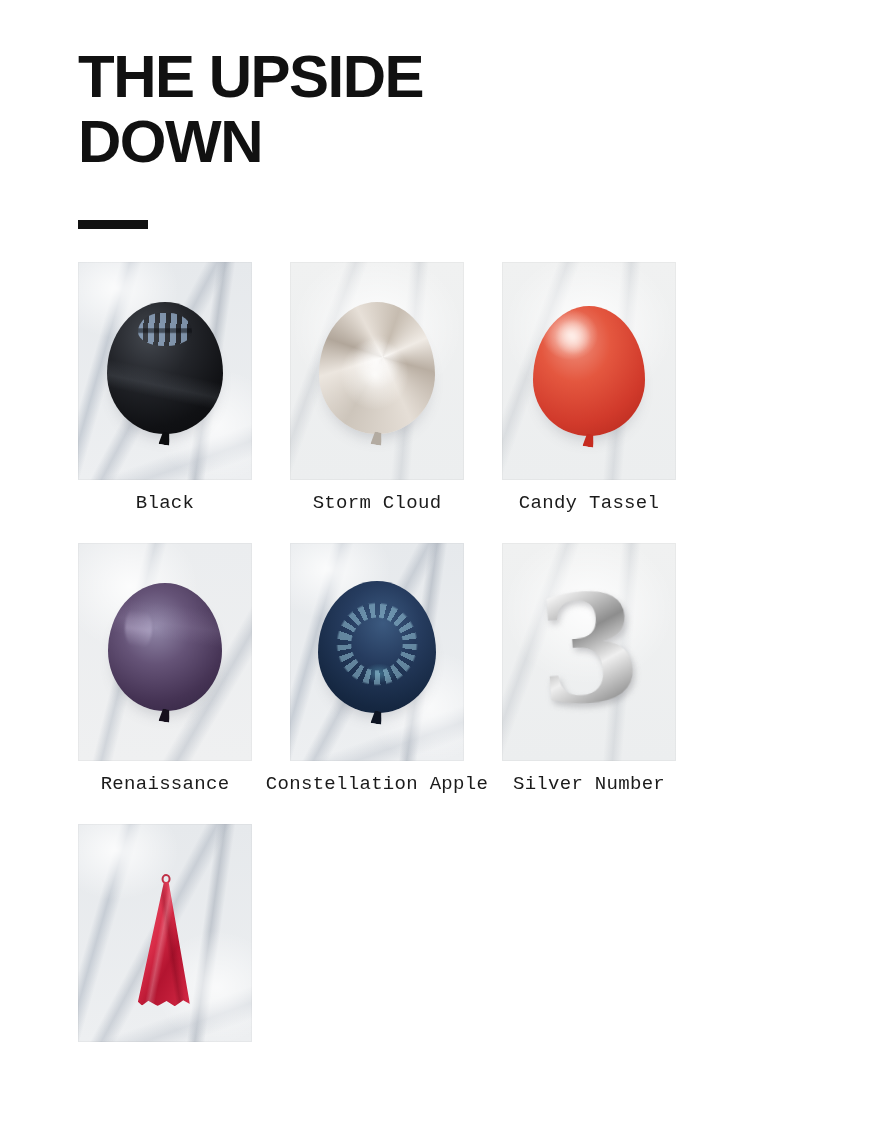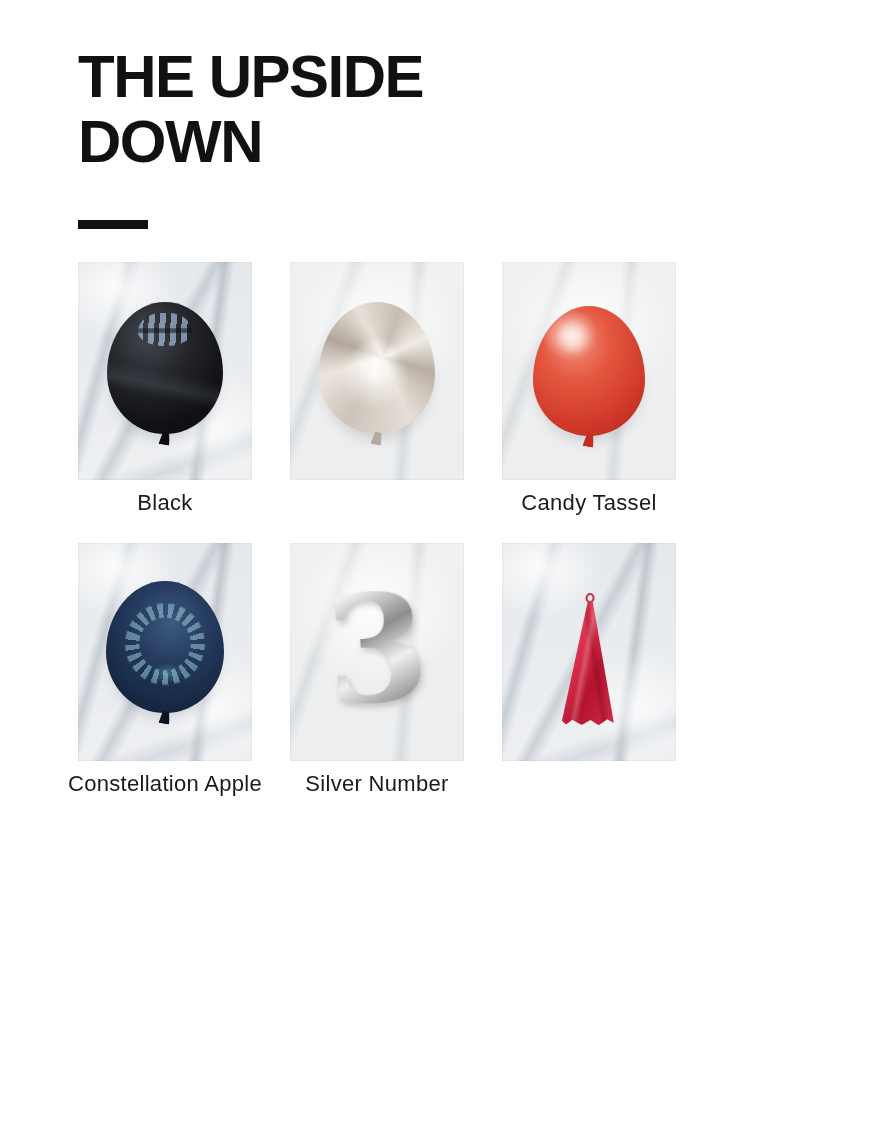--- a/index.html
+++ b/index.html
@@ -42,22 +42,22 @@
   figure.cell { margin: 0; width: 174px; }
   .photo {
     position: relative;
     width: 174px; height: 218px;
     overflow: hidden;
     box-shadow: inset 0 0 0 1px rgba(0,0,0,.03);
   }
   .caption {
     height: 45px;
     display: flex; align-items: center; justify-content: center;
-    font-family: Liberation Sans, sans-serif;
-    font-size: 22px;
+    font-family: Liberation Mono, monospace;
+    font-size: 19px;
     letter-spacing: .3px;
     color: #1b1b1b;
     white-space: nowrap;
     overflow: visible;
   }
 
   
   .marble {
     background-color: #e8eaed;
     background-image:
@@ -248,31 +248,40 @@
       </div>
       <figcaption class="caption">Black</figcaption>
     </figure>
 
     <figure class="cell">
       <div class="photo marble--light marble">
         <div class="balloon b-storm">
           <span class="gloss"></span>
         </div>
       </div>
+      <figcaption class="caption">Storm Cloud</figcaption>
     </figure>
 
     <figure class="cell">
       <div class="photo marble--light marble">
         <div class="balloon b-candy">
           <span class="gloss"></span>
         </div>
       </div>
       <figcaption class="caption">Candy Tassel</figcaption>
     </figure>
 
+    <figure class="cell">
+      <div class="photo marble--cool marble">
+        <div class="balloon b-renaissance">
+          <span class="gloss"></span>
+        </div>
+      </div>
+      <figcaption class="caption">Renaissance</figcaption>
+    </figure>
 
     <figure class="cell">
       <div class="photo marble">
         <div class="balloon b-constellation">
           <span class="gloss"></span>
         </div>
       </div>
       <figcaption class="caption">Constellation Apple</figcaption>
     </figure>
 

